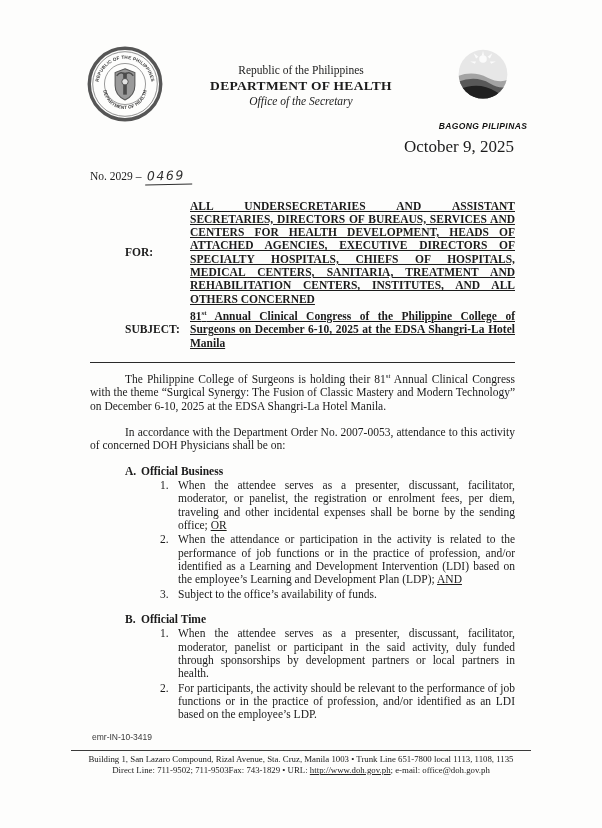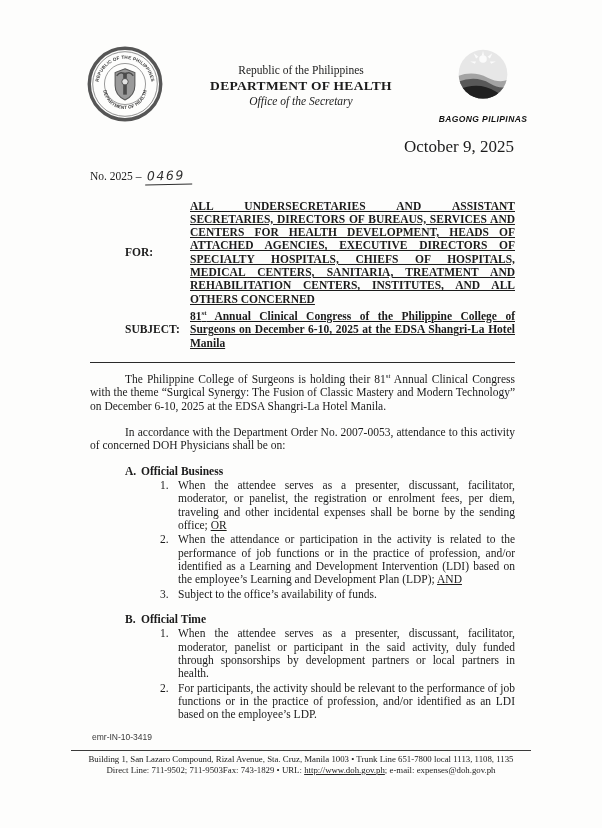--- a/index.html
+++ b/index.html
@@ -12,21 +12,21 @@
     font-size:11.5px; line-height:1.16; overflow:hidden;
   }
   
   .seal { position:absolute; left:86px; top:46px; width:78px; height:76px; }
   .head-center { position:absolute; left:0; top:64px; width:100%; text-align:center; }
   .head-republic { font-size:11.5px; }
   .head-dept { font-size:13.5px; font-weight:bold; letter-spacing:.3px; margin-top:1px; }
   .head-office { font-size:11.5px; font-style:italic; margin-top:1px; }
   .logo-block { position:absolute; left:438px; top:44px; width:90px; text-align:center; }
   .logo-caption { font-family:"Liberation Sans", sans-serif; font-weight:bold; font-style:italic;
-                  font-size:8.5px; letter-spacing:.4px; margin-top:10px; color:#111; }
+                  font-size:8.5px; letter-spacing:.4px; margin-top:17px; color:#111; }
   .date-line { position:absolute; top:137px; right:88px; font-size:17px; }
   
   .content { position:absolute; left:90px; top:168px; width:425px; }
   .circ-title { font-weight:bold; font-size:12px; letter-spacing:.2px; }
   .circ-no { margin-top:1px; }
   .handwritten { display:inline-block; font-family:"DejaVu Sans", sans-serif; font-style:italic;
                  font-size:12.5px; letter-spacing:1.5px; color:#2e2e2e;
                  border-bottom:1.2px solid #2e2e2e; padding:0 7px 0 2px;
                  transform:rotate(-1.5deg); margin-left:4px; }
   .addr-row { display:flex; margin-top:15px;align-items:center; }
@@ -108,21 +108,21 @@
         </g>
       </g>
     </svg>
     <div class="logo-caption">BAGONG PILIPINAS</div>
   </div>
 
   <div class="date-line">October 9, 2025</div>
 
   <div class="content">
     <div class="circ-no">
-      <span>No. 2025 –</span><span class="handwritten">0469</span>
+      <span>No. 2029 –</span><span class="handwritten">0469</span>
     </div>
 
     <div class="addr-row">
       <span class="addr-label">FOR:</span>
       <div class="addr-text">ALL UNDERSECRETARIES AND ASSISTANT SECRETARIES, DIRECTORS OF BUREAUS, SERVICES AND CENTERS FOR HEALTH DEVELOPMENT, HEADS OF ATTACHED AGENCIES, EXECUTIVE DIRECTORS OF SPECIALTY HOSPITALS, CHIEFS OF HOSPITALS, MEDICAL CENTERS, SANITARIA, TREATMENT AND REHABILITATION CENTERS, INSTITUTES, AND ALL OTHERS CONCERNED</div>
     </div>
 
     <div class="addr-row" style="margin-top:4px">
       <span class="addr-label">SUBJECT:</span>
       <div class="addr-text"><span>81</span><sup>st</sup><span> Annual Clinical Congress of the Philippine College of Surgeons on December 6-10, 2025 at the EDSA Shangri-La Hotel Manila</span></div>
@@ -170,16 +170,16 @@
           <div class="item-text"><span>For participants, the activity should be relevant to the performance of job functions or in the practice of profession, and/or identified as an LDI based on the employee’s LDP.</span><span class="emph"></span></div>
         </div>
       </div>
     </div>
   </div>
 
   <div class="footer">
     <div class="footer-code">emr-IN-10-3419</div>
     <hr class="footer-rule">
     <div class="footer-line">Building 1, San Lazaro Compound, Rizal Avenue, Sta. Cruz, Manila 1003 • Trunk Line 651-7800 local 1113, 1108, 1135</div>
-    <div class="footer-line second"><span>Direct Line: 711-9502; 711-9503Fax: 743-1829 • URL: </span><a class="flink">http://www.doh.gov.ph</a><span>; e-mail: </span><a class="flink" style="text-decoration:none">expenses@doh.gov.ph</a></div>
+    <div class="footer-line second"><span>Direct Line: 711-9502; 711-9503Fax: 743-1829 • URL: </span><a class="flink">http://www.doh.gov.ph</a><span>; e-mail: </span><a class="flink" style="text-decoration:none">office@doh.gov.ph</a></div>
   </div>
 
 </div>
 
 </body></html>

